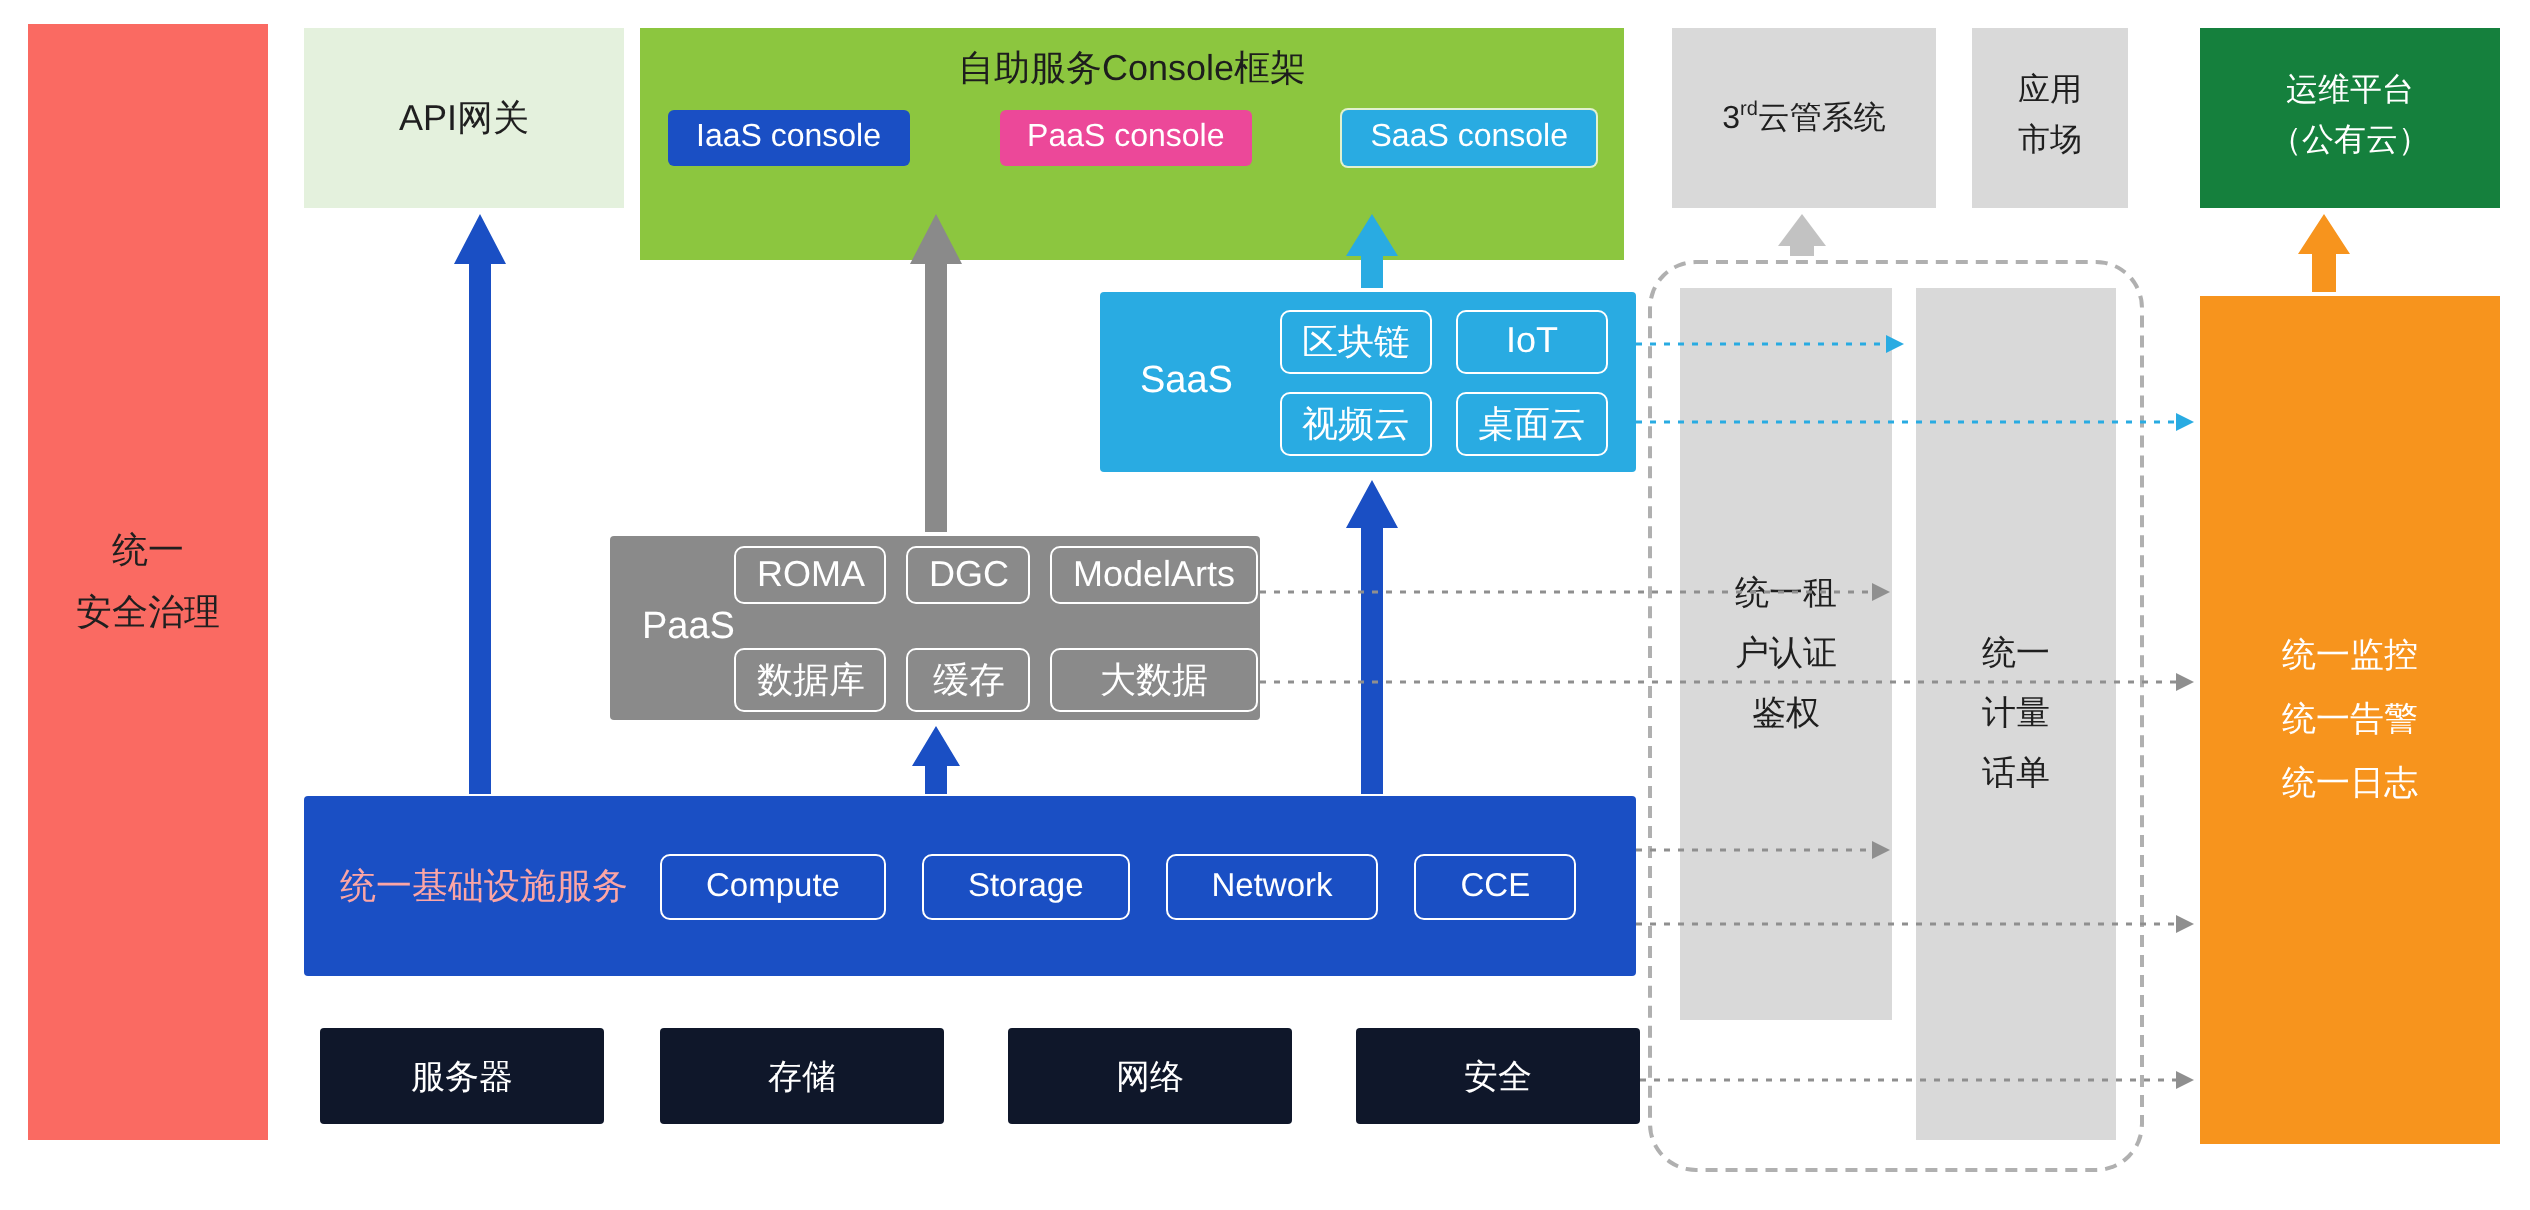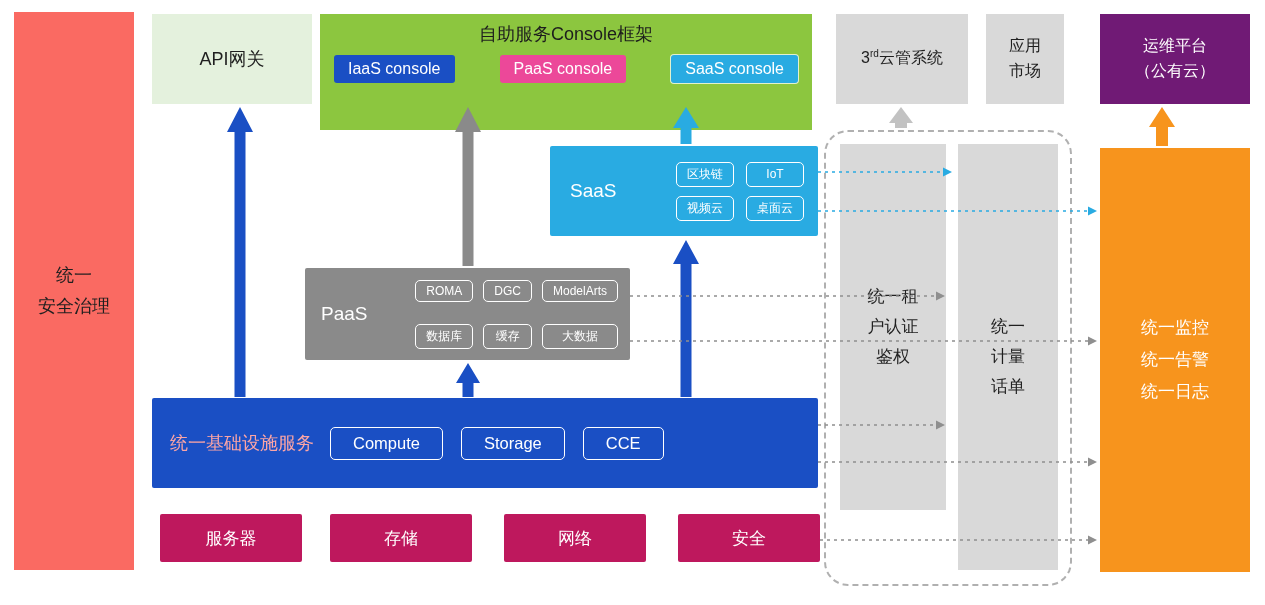--- a/index.html
+++ b/index.html
@@ -18,37 +18,37 @@
   .console-btns { display:flex; gap:45px; }
   .cbtn { color:#fff; font-size:16px; padding:4px 14px; border-radius:3px; line-height:1.25; }
   .b-iaas { background:#1A4FC4; }
   .b-paas { background:#ec4899; }
   .b-saas { background:#29ABE2; box-shadow:0 0 0 1px rgba(255,255,255,.75); }
 
   .gray-box { background:#D9D9D9; color:#1f1f1f; }
   .third-party { left:836px; top:14px; width:132px; height:90px; font-size:16px; }
   .third-party sup { font-size:10px; }
   .app-market { left:986px; top:14px; width:78px; height:90px; font-size:16px; line-height:1.55; }
-  .om-top { left:1100px; top:14px; width:150px; height:90px; background:#701a75; color:#fff; font-size:16px; line-height:1.55; }
+  .om-top { left:1100px; top:14px; width:150px; height:90px; background:#15803d; color:#fff; font-size:16px; line-height:1.55; }
 
   .layer { position:absolute; display:flex; align-items:center; }
   .layer-label { color:#fff; font-size:19px; margin-right:auto; }
   .saas-box { left:550px; top:146px; width:268px; height:90px; background:#29ABE2; padding:0 14px 0 20px; border-radius:2px; }
   .paas-box { left:305px; top:268px; width:325px; height:92px; background:#8A8A8A; padding:0 12px 0 16px; border-radius:2px; }
   .grid2 { display:grid; grid-template-columns:auto auto; gap:9px 12px; }
   .grid3 { display:grid; grid-template-columns:auto auto auto; gap:22px 10px; }
-  .chip { border:1.5px solid #fff; border-radius:5px; color:#fff; font-size:12px; padding:3px 10px;
+  .chip { border:1.5px solid #fff; border-radius:5px; color:#fff; font-size:18px; padding:3px 10px;
           display:flex; align-items:center; justify-content:center; text-align:center; }
 
   .infra-box { left:152px; top:398px; width:666px; height:90px; background:#1A4FC4; padding:0 12px 0 18px; border-radius:2px; }
   .infra-label { color:#fca5a5; font-size:18px; margin-right:16px; white-space:nowrap; }
   .infra-chips { display:flex; gap:18px; }
   .chip.big { font-size:16.5px; padding:6px 22px; }
 
-  .hw { background:#be185d; color:#fff; font-size:17px; top:514px; height:48px; width:142px; border-radius:2px; }
+  .hw { background:#0f172a; color:#fff; font-size:17px; top:514px; height:48px; width:142px; border-radius:2px; }
   .hw1 { left:160px; } .hw2 { left:330px; } .hw3 { left:504px; } .hw4 { left:678px; }
 
   .dashed-group { position:absolute; left:824px; top:130px; width:248px; height:456px;
                   border:2px dashed #B0B0B0; border-radius:24px; }
   .vbar { background:#D9D9D9; color:#1f1f1f; font-size:17px; line-height:1.75; }
   .auth-bar { left:840px; top:144px; width:106px; height:366px; }
   .meter-bar { left:958px; top:144px; width:100px; height:426px; }
   .monitor-bar { left:1100px; top:148px; width:150px; height:424px; background:#F7941D; color:#fff; font-size:17px; line-height:1.9; }
 
   .overlay { position:absolute; left:0; top:0; z-index:10; pointer-events:none; }
@@ -110,20 +110,21 @@
       <span class="chip">缓存</span>
       <span class="chip">大数据</span>
     </div>
   </div>
 
   <div class="layer infra-box">
     <span class="infra-label">统一基础设施服务</span>
     <div class="infra-chips">
       <span class="chip big">Compute</span>
       <span class="chip big">Storage</span>
+      <span class="chip big">Network</span>
       <span class="chip big">CCE</span>
     </div>
   </div>
 
   <div class="box hw hw1">
     <span>服务器</span>
   </div>
   <div class="box hw hw2">
     <span>存储</span>
   </div>

